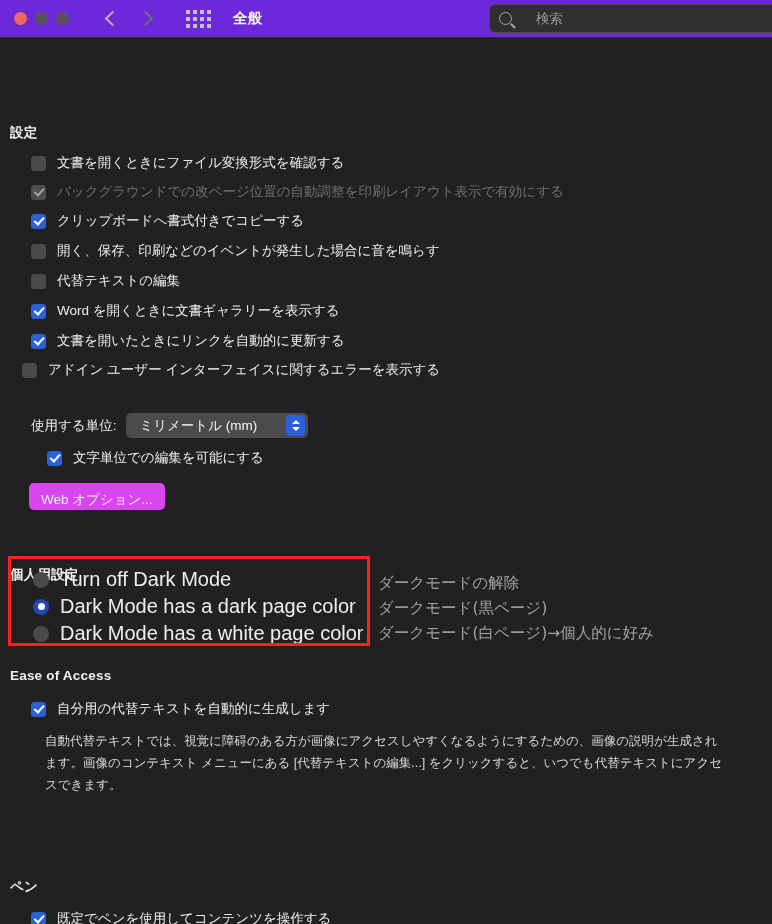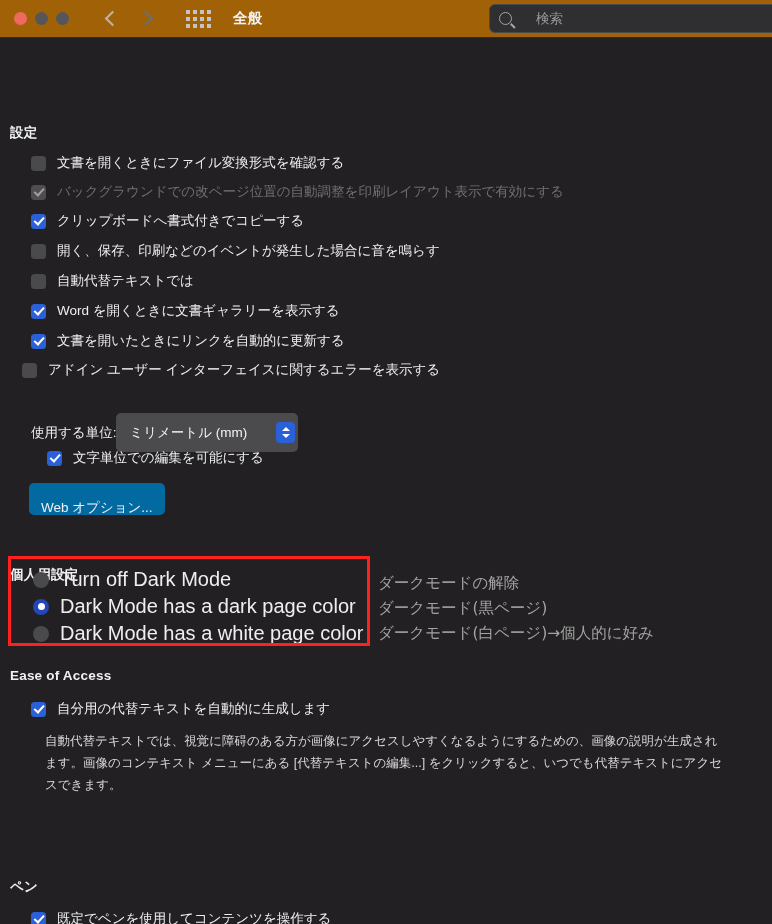--- a/index.html
+++ b/index.html
@@ -7,21 +7,21 @@
     width: 772px; height: 924px;
     background: #222022;
     font-family: "Liberation Sans", sans-serif;
     overflow: hidden;
   }
 
   
   .titlebar {
     position: relative;
     height: 38px;
-    background: #a16207;
+    background: #6d28d9;
     display: flex;
     align-items: center;
     border-bottom: 1px solid #2c2c2e;
   }
   .traffic { display: flex; align-items: center; gap: 8px; margin-left: 14px; }
   .light { width: 13px; height: 13px; border-radius: 50%; }
   .light.close  { background: #ee6a5f; }
   .light.min    { background: #56565a; }
   .light.zoom   { background: #56565a; }
 
@@ -114,45 +114,46 @@
   .radio.on::after {
     content: ""; position: absolute; left: 4.5px; top: 4.5px;
     width: 7px; height: 7px; border-radius: 50%; background: #fff;
   }
   .radio-label { margin-left: 11px; color: #eeeef0; font-size: 20px; }
 
   
   .unit-row { display: flex; align-items: center; }
   .unit-label { color: #eeeef0; font-size: 13.5px; }
   .select {
-    height: 39px; width: 182px;
+    margin-left: 10px;
+    height: 25px; width: 182px;
     background: #4b4b4d;
     border-radius: 5px;
     display: flex; align-items: center; justify-content: space-between;
     padding-left: 13px; padding-right: 3px;
   }
   .select-val { color: #f2f2f4; font-size: 13.5px; }
   .stepper {
     width: 19px; height: 21px; background: #2a60d8; border-radius: 4px;
     display: flex; flex-direction: column; align-items: center; justify-content: center; gap: 3px;
   }
   .stepper .up, .stepper .dn {
     width: 0; height: 0; border-left: 4px solid transparent; border-right: 4px solid transparent;
   }
   .stepper .up { border-bottom: 4.5px solid #fff; }
   .stepper .dn { border-top: 4.5px solid #fff; }
 
   .btn {
-    background: #0369a1;
+    background: #d946ef;
     color: #f2f2f4;
     font-size: 13.5px;
     border: none;
     border-radius: 5px;
     height: 27px;
-    padding: 16px 12px;
+    padding: 8px 12px;
   }
 
   
   .redbox {
     position: absolute;
     left: 8px; top: 518px; width: 362px; height: 90px;
     border: 3px solid #ff2020;
     pointer-events: none;
   }
   .annot {
@@ -228,21 +229,21 @@
     <span class="cb-label">クリップボードへ書式付きでコピーする</span>
   </div>
 
   <div class="row" style="position:absolute; left:31px; top:204px;">
     <span class="cb off"></span>
     <span class="cb-label">開く、保存、印刷などのイベントが発生した場合に音を鳴らす</span>
   </div>
 
   <div class="row" style="position:absolute; left:31px; top:234px;">
     <span class="cb off"></span>
-    <span class="cb-label">自動代替テキストでは</span>
+    <span class="cb-label">代替テキストの編集</span>
   </div>
 
   <div class="row" style="position:absolute; left:31px; top:264px;">
     <span class="cb on"></span>
     <span class="cb-label">Word を開くときに文書ギャラリーを表示する</span>
   </div>
 
   <div class="row" style="position:absolute; left:31px; top:294px;align-items:center;">
     <span class="cb on"></span>
     <span class="cb-label">文書を開いたときにリンクを自動的に更新する</span>

